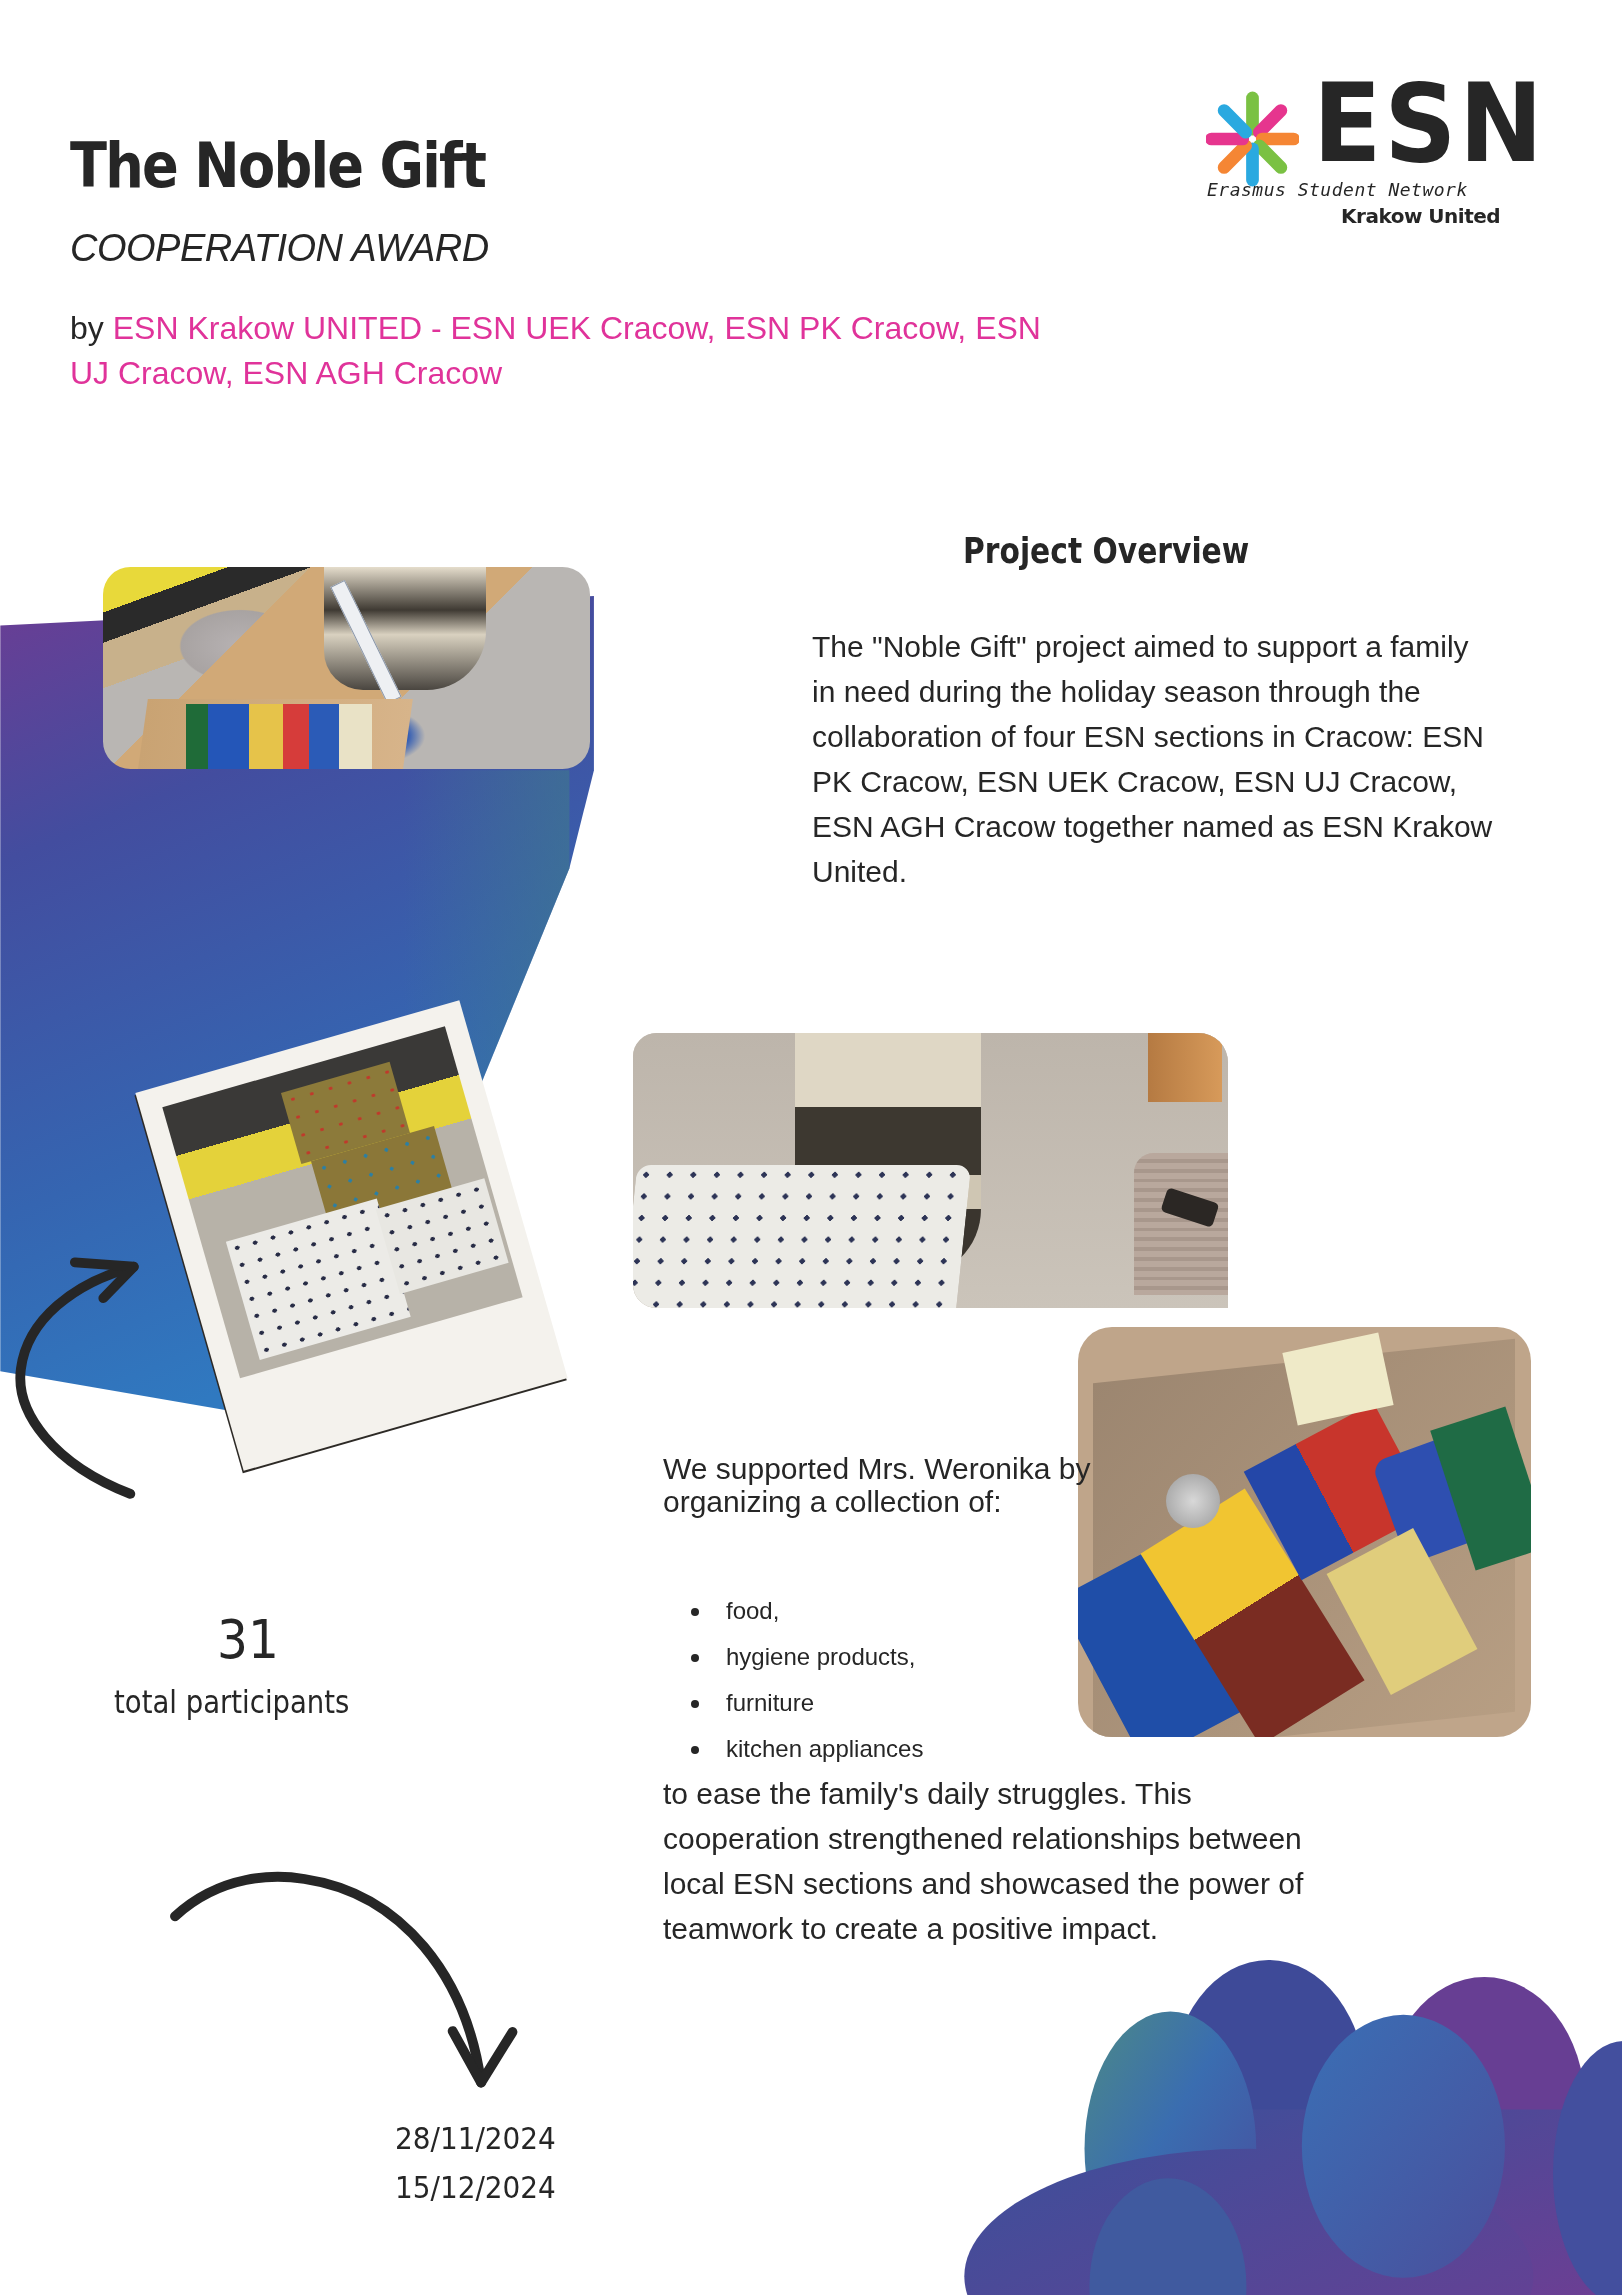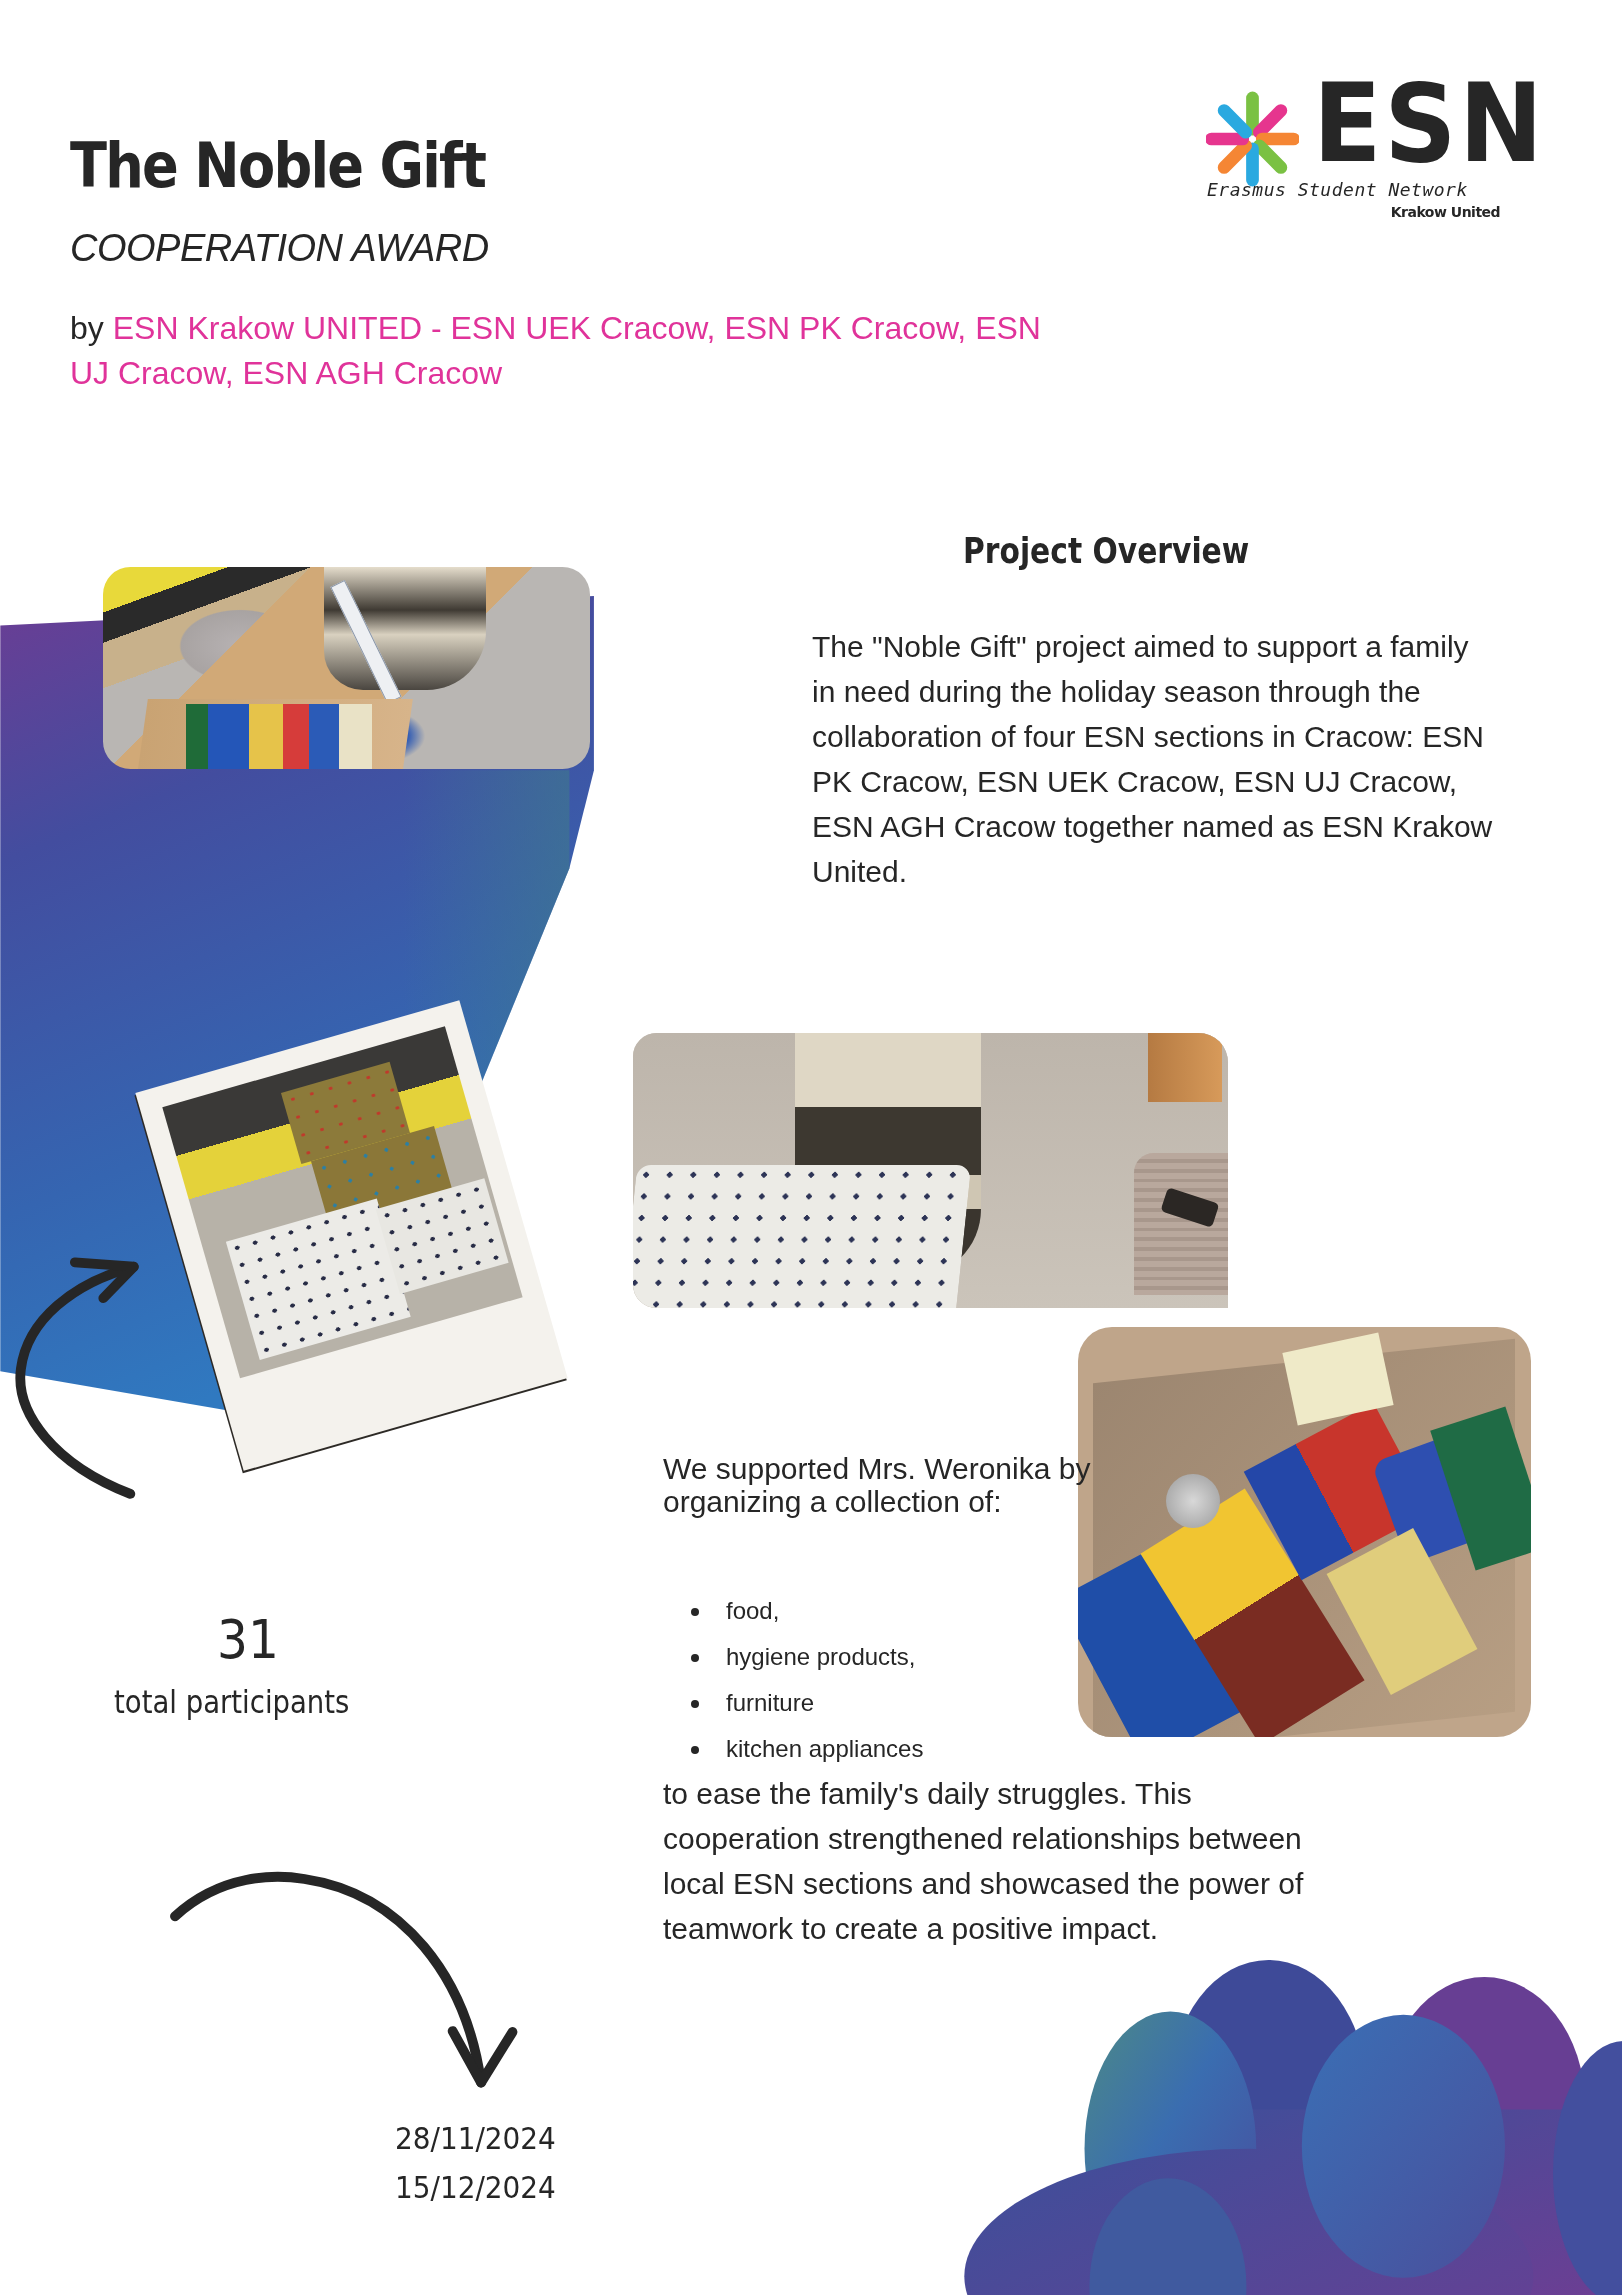--- a/index.html
+++ b/index.html
@@ -18,21 +18,21 @@
   .byline .pink { color:#e0339a; }
 
   
   .logo { left:1163px; top:75px; width:299px; height:157px;margin-left:43px; }
   .logo-word { position:absolute; left:107px; top:-5.9px; font-family:"DejaVu Sans", sans-serif;
                font-size:109px; font-weight:bold; color:#262626; letter-spacing:2.9px;
                line-height:1; transform:scaleX(0.92); transform-origin:left top; }
   .logo-sub { position:absolute; left:1px; top:104px; font-family:"DejaVu Sans Mono", monospace;
               font-size:18px; color:#262626; white-space:nowrap; letter-spacing:0.5px;font-style:italic; }
   .logo-city { position:absolute; right:4.9px; top:129px; font-family:"DejaVu Sans", sans-serif;
-               font-weight:bold; font-size:14px; color:#262626; white-space:nowrap; letter-spacing:-0.5px; }
+               font-weight:bold; font-size:20px; color:#262626; white-space:nowrap; letter-spacing:-0.5px; }
 
   
   .grad-shape { left:0; top:0; width:1623px; height:2295px; pointer-events:none; }
 
   
   .photo { overflow:hidden; }
   .photo-1 { left:103px; top:567px; width:487px; height:202px; border-radius:27.5px;
     background:
       radial-gradient(ellipse 59px 34px at 275px 169px, #e84d3c 0%, #2d59b3 50%, transparent 80%),
       linear-gradient(135deg, transparent 0 147px, #d1a977 147px 304px, transparent 304px),

